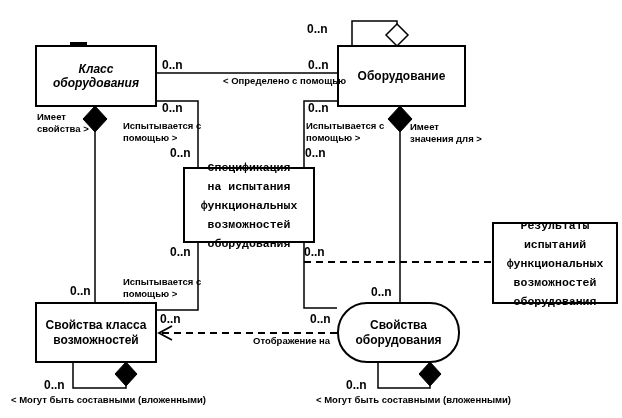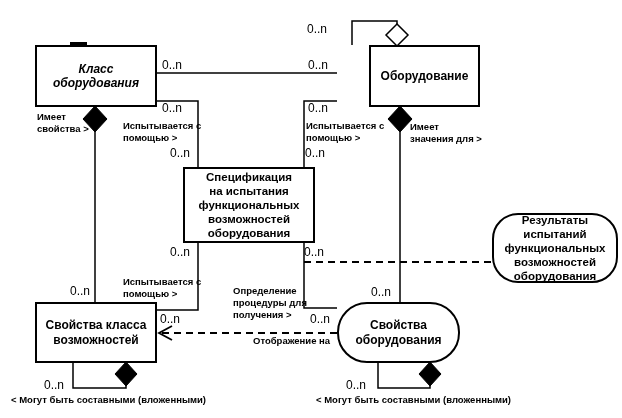--- a/index.html
+++ b/index.html
@@ -16,32 +16,32 @@
     position:absolute;
     box-sizing:border-box;
     border:2px solid #000;
     background:#fff;
     display:flex;align-items:center;justify-content:center;
     text-align:center;
     font-weight:bold;
     white-space:pre-line;
     z-index:2;
   }
-  .box.big{font-size:11.5px;line-height:14px;}
+  .box.big{font-size:11.5px;line-height:19px;font-family:Liberation Mono, monospace;}
   .box.small{font-size:12px;line-height:14.5px;}
   #box-equipment-class   {left:35px; top:45px; width:122px;height:62px;font-style:italic;}
-  #box-equipment         {left:337px;top:45px; width:111px;height:62px;margin-left:32px;}
+  #box-equipment         {left:337px;top:45px; width:129px;height:62px;}
   #box-test-spec         {left:183px;top:167px;width:132px;height:76px;}
-  #box-test-results      {left:492px;top:213px;width:126px;height:70px;border-radius:26px;}
+  #box-test-results      {left:492px;top:222px;width:126px;height:82px;}
   #box-class-properties  {left:35px; top:302px;width:122px;height:61px;}
   #box-equip-properties  {left:337px;top:302px;width:123px;height:61px;border-radius:30px;}
 
   .mult{
     position:absolute;
-    font-weight:normal;font-size:12px;line-height:13px;
+    font-weight:bold;font-size:12px;line-height:13px;
     z-index:3;white-space:nowrap;
   }
   .m1 {left:162px;top:59px;}
   .m2 {left:308px;top:59px;}
   .m3 {left:307px;top:23px;}
   .m4 {left:162px;top:102px;}
   .m5 {left:308px;top:102px;}
   .m6 {left:170px;top:147px;}
   .m7 {left:305px;top:147px;}
   .m8 {left:70px; top:285px;}
@@ -139,30 +139,28 @@
   <span class="mult m7">0..n</span>
   <span class="mult m8">0..n</span>
   <span class="mult m9">0..n</span>
   <span class="mult m10">0..n</span>
   <span class="mult m11">0..n</span>
   <span class="mult m12">0..n</span>
   <span class="mult m13">0..n</span>
   <span class="mult m14">0..n</span>
   <span class="mult m15">0..n</span>
 
+  <div class="lbl" id="lab-defined">&lt; Определено с помощью</div>
   <div class="lbl" id="lab-has-props">Имеет
 свойства &gt;</div>
   <div class="lbl" id="lab-tested-left">Испытывается с
 помощью &gt;</div>
   <div class="lbl" id="lab-tested-right">Испытывается с
 помощью &gt;</div>
   <div class="lbl" id="lab-has-values">Имеет
 значения для &gt;</div>
   <div class="lbl" id="lab-tested-bottom">Испытывается с
 помощью &gt;</div>
-  <div class="lbl" id="lab-proc-def">Определение
-процедуры для
-получения &gt;</div>
   <div class="lbl" id="lab-mapping">Отображение на</div>
   <div class="lbl" id="lab-nested-left">&lt; Могут быть составными (вложенными)</div>
   <div class="lbl" id="lab-nested-right">&lt; Могут быть составными (вложенными)</div>
 
 </div>
 
 </body></html>

